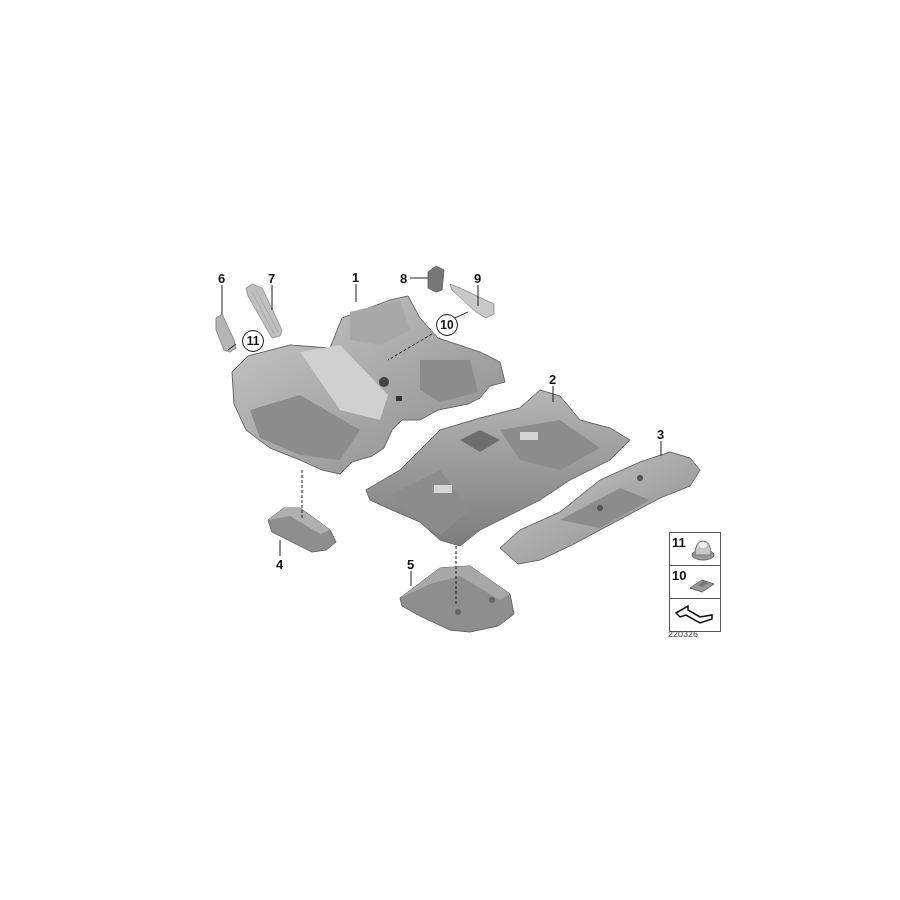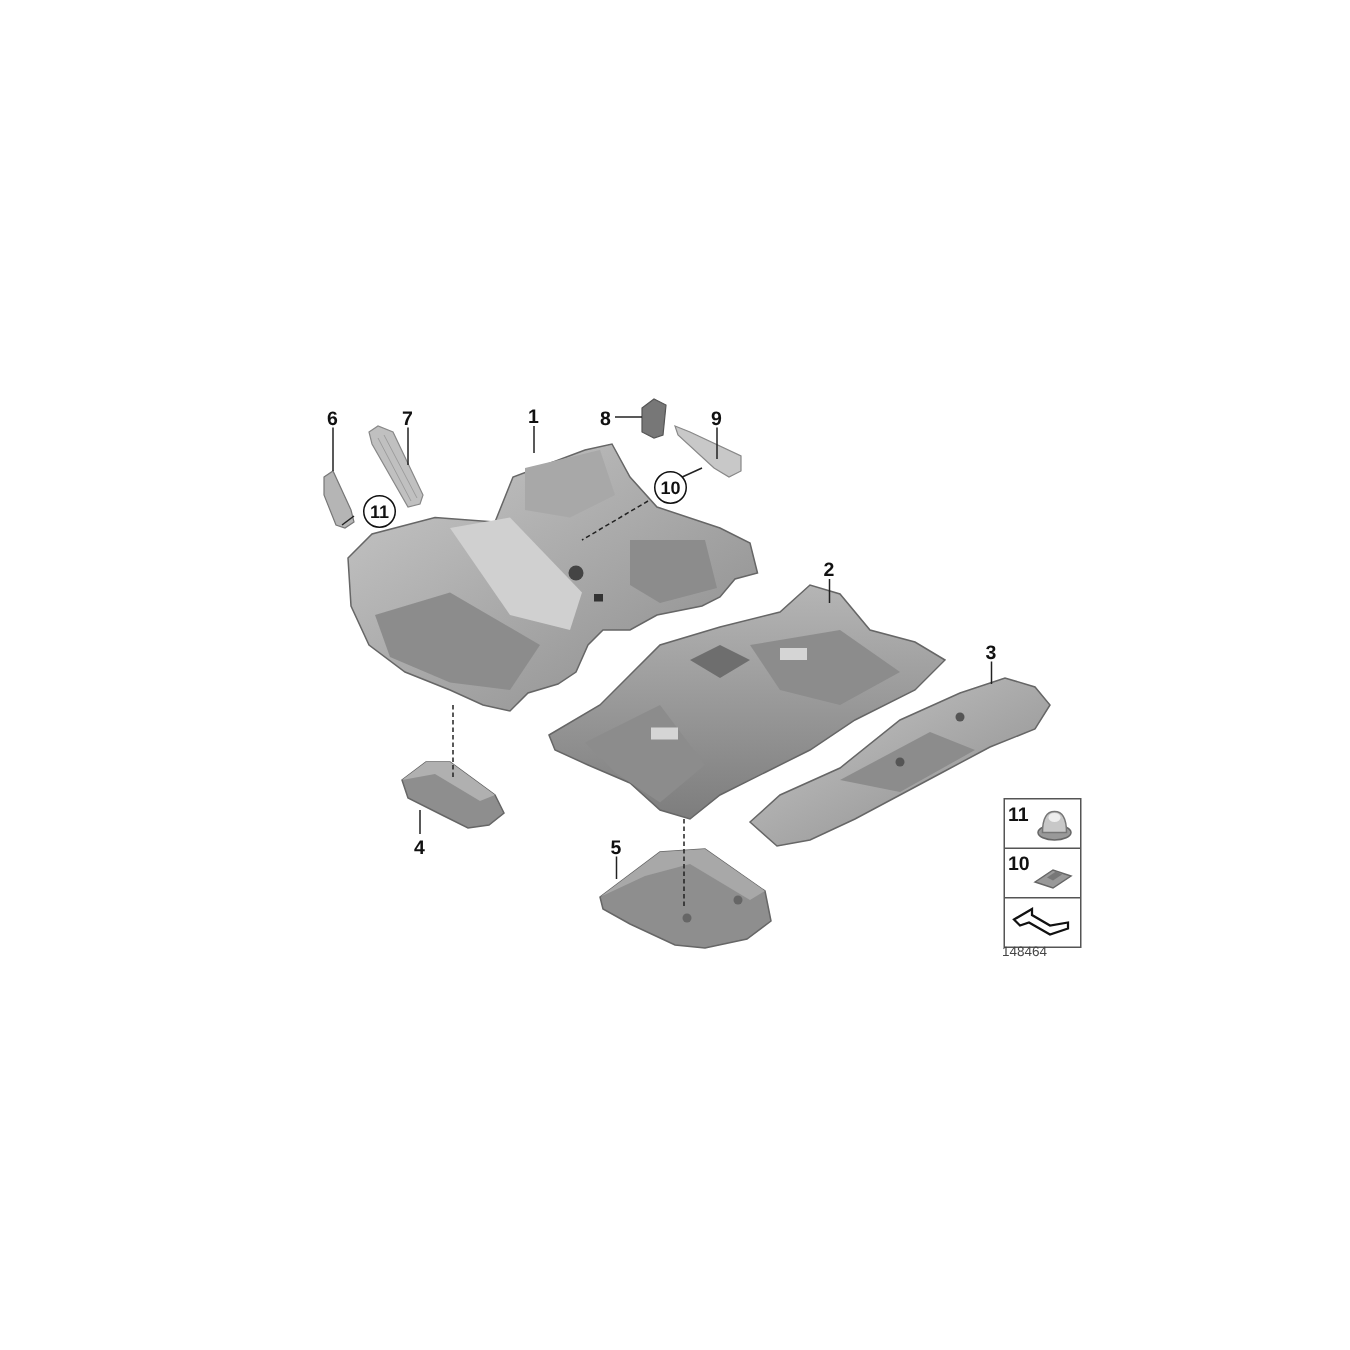--- a/index.html
+++ b/index.html
@@ -129,13 +129,13 @@
       <path d="M2,12 L14,4 L26,8 L14,16 Z" fill="#999" stroke="#666"></path>
       <path d="M10,9 L16,5 L20,7 L14,11 Z" fill="#777"></path>
     </svg>
   </div>
   <div class="cell">
     <svg style="position:absolute;left:4px;top:4px;" width="42" height="24" viewBox="0 0 42 24">
       <path d="M2,10 L14,3 L14,7 L26,14 L38,12 L38,16 L26,20 L12,12 L6,14 Z" fill="#fff" stroke="#111" stroke-width="1.5"></path>
     </svg>
   </div>
 </div>
-<div class="ref">148464</div>
+<div class="ref">220326</div>
 
 </body></html>

